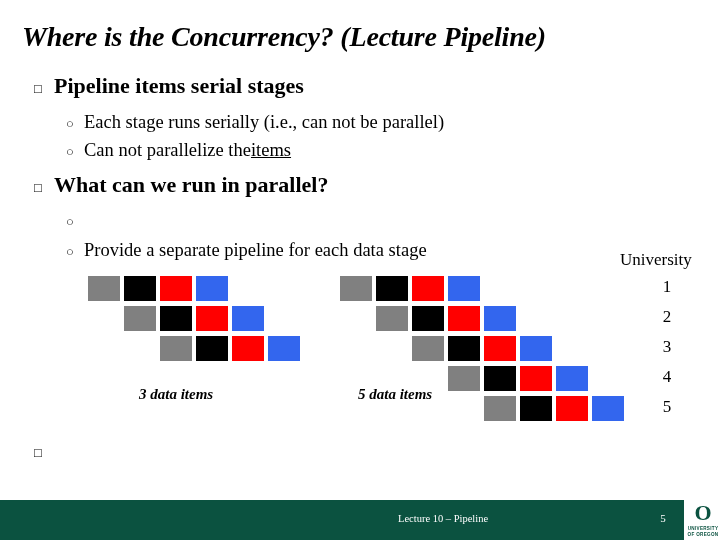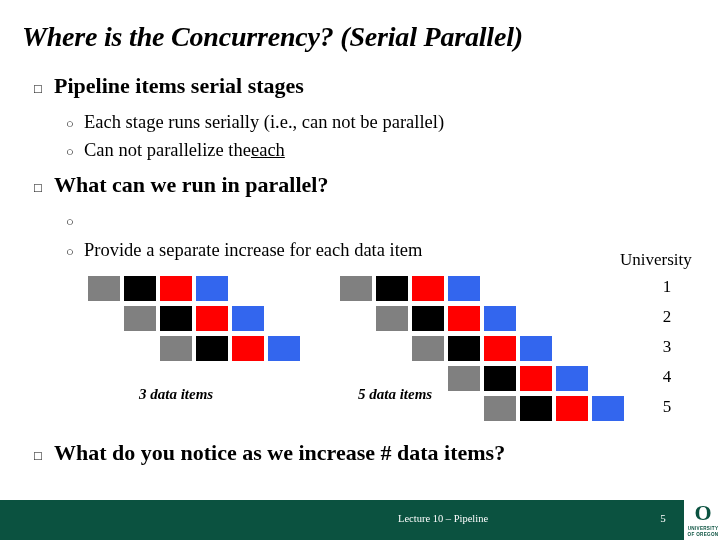--- a/index.html
+++ b/index.html
@@ -168,50 +168,50 @@
     font-weight: bold;
   }
   .uo-text1 { top: 26px; }
   .uo-text2 { top: 32px; }
 </style>
 </head>
 <body>
 
 <div id="slide">
 
-  <div class="slide-title">Where is the Concurrency? (Serial Parallel)</div>
+  <div class="slide-title">Where is the Concurrency? (Lecture Pipeline)</div>
 
   <div class="bullet-l1" style="left:34px; top:73px;">
     <span class="marker">□</span>
     <span>Pipeline items serial stages</span>
   </div>
 
   <div class="bullet-l2" style="left:66px; top:110px;">
     <span class="marker">○</span>
     <span>Each stage runs serially (i.e., can not be parallel)</span>
   </div>
 
   <div class="bullet-l2" style="left:66px; top:138px;">
     <span class="marker">○</span>
     <span>Can not parallelize the </span>
-    <span class="u">each</span>
+    <span class="u">items</span>
   </div>
 
   <div class="bullet-l1" style="left:34px; top:172px;">
     <span class="marker">□</span>
     <span>What can we run in parallel?</span>
   </div>
 
   <div class="bullet-l2" style="left:66px; top:210px;">
     <span class="marker">○</span>
   </div>
 
   <div class="bullet-l2" style="left:66px; top:238px;">
     <span class="marker">○</span>
-    <span>Provide a separate increase for each data item</span>
+    <span>Provide a separate pipeline for each data stage</span>
   </div>
 
   <div class="pipeline" id="diagram-left" style="left:88px; top:276px; width:250px; height:95px;">
       <div class="pl-row" style="top: 0px; left: 0px;">
         <div class="pl-cell" style="left: 0px; background: rgb(128, 128, 128);"></div>
         <div class="pl-cell" style="left: 36px; background: rgb(0, 0, 0);"></div>
         <div class="pl-cell" style="left: 72px; background: rgb(255, 0, 0);"></div>
         <div class="pl-cell" style="left: 108px; background: rgb(51, 102, 238);"></div>
       </div>
       <div class="pl-row" style="top: 30px; left: 0px;">
@@ -265,21 +265,20 @@
 
   <div class="proc-head" style="left:620px; top:250px;">University</div>
   <div class="proc-num" style="left:655px; top:277px;">1</div>
   <div class="proc-num" style="left:655px; top:307px;">2</div>
   <div class="proc-num" style="left:655px; top:337px;">3</div>
   <div class="proc-num" style="left:655px; top:367px;">4</div>
   <div class="proc-num" style="left:655px; top:397px;">5</div>
 
   <div class="bullet-l1" style="left:34px; top:440px;">
     <span class="marker">□</span>
-    <span>What do you notice as we increase # data items?</span>
   </div>
 
   <div class="footer-bar"></div>
   <div class="footer-center">Lecture 10 – Pipeline</div>
   <div class="footer-page">5</div>
 
   <div class="uo-logo">
     <div class="uo-o">O</div>
     <div class="uo-text1">UNIVERSITY</div>
     <div class="uo-text2">OF OREGON</div>

